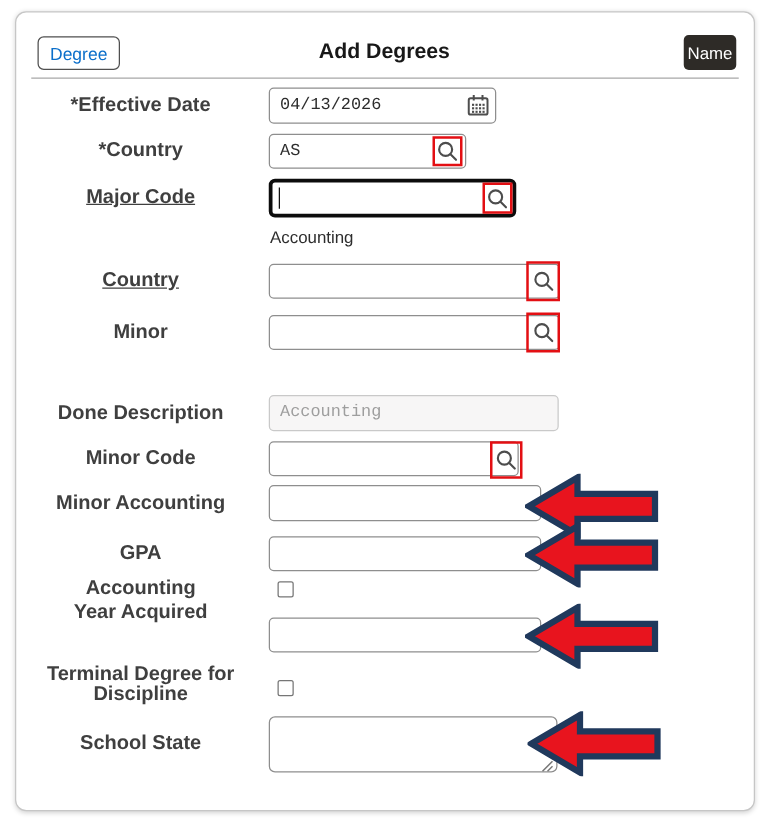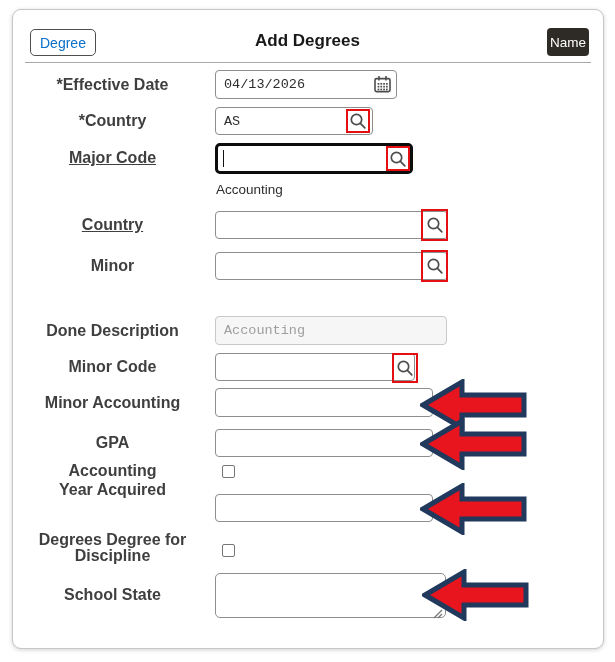--- a/index.html
+++ b/index.html
@@ -164,21 +164,21 @@
 </div>
 
 <label class="lbl abs" style="top:463px; line-height:16px;">Accounting</label>
 <div class="checkbox abs" style="left:222px; top:465px;"></div>
 
 <label class="lbl abs" style="top:476px; line-height:28px;">Year Acquired</label>
 <div class="field noicon abs" style="left:215px; top:494px; width:218px; height:28px;">
   <input type="text" value="" style="">
 </div>
 
-<label class="lbl abs" style="top:532px; line-height:16px;">Degrees Degree for Discipline</label>
+<label class="lbl abs" style="top:532px; line-height:16px;">Terminal Degree for Discipline</label>
 <div class="checkbox abs" style="left:222px; top:544px;"></div>
 
 <label class="lbl abs" style="top:573px; line-height:44px;">School State</label>
 <div class="textarea-field abs" style="left:215px; top:573px; width:231px; height:45px;">
   <textarea style=""></textarea>
   <span class="resize-handle">
     <svg width="10" height="10" viewBox="0 0 10 10">
         <line x1="1" y1="9" x2="9" y2="1" stroke="#777" stroke-width="1.2"></line>
         <line x1="5" y1="9" x2="9" y2="5" stroke="#777" stroke-width="1.2"></line>
       </svg>

